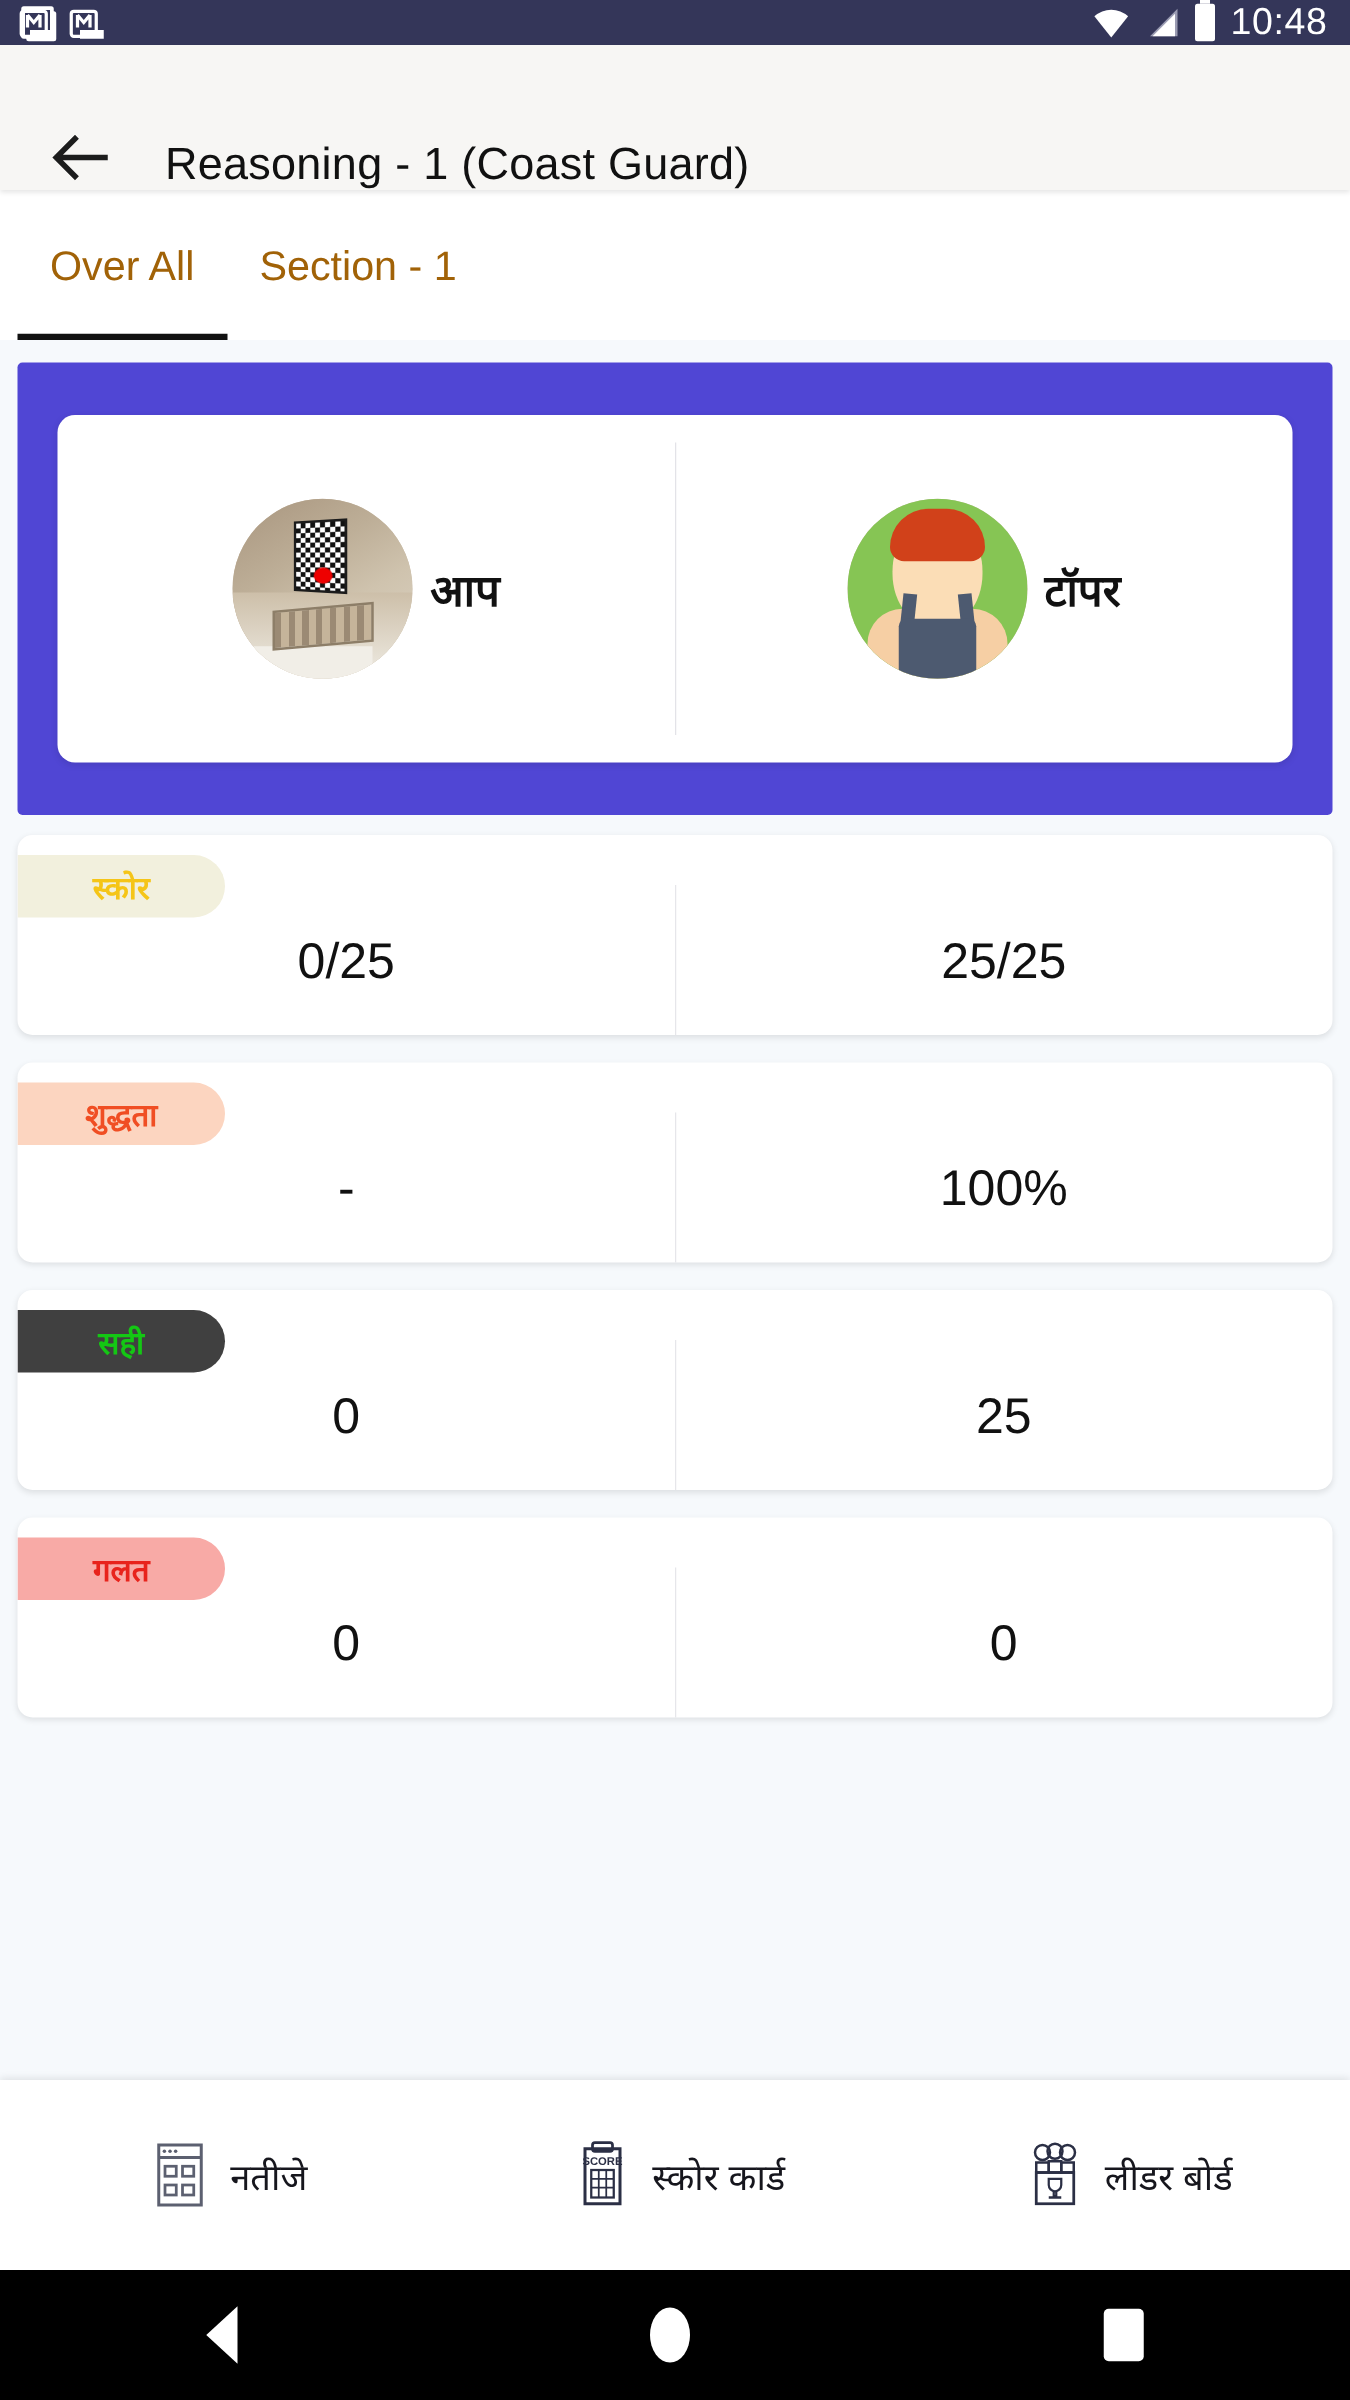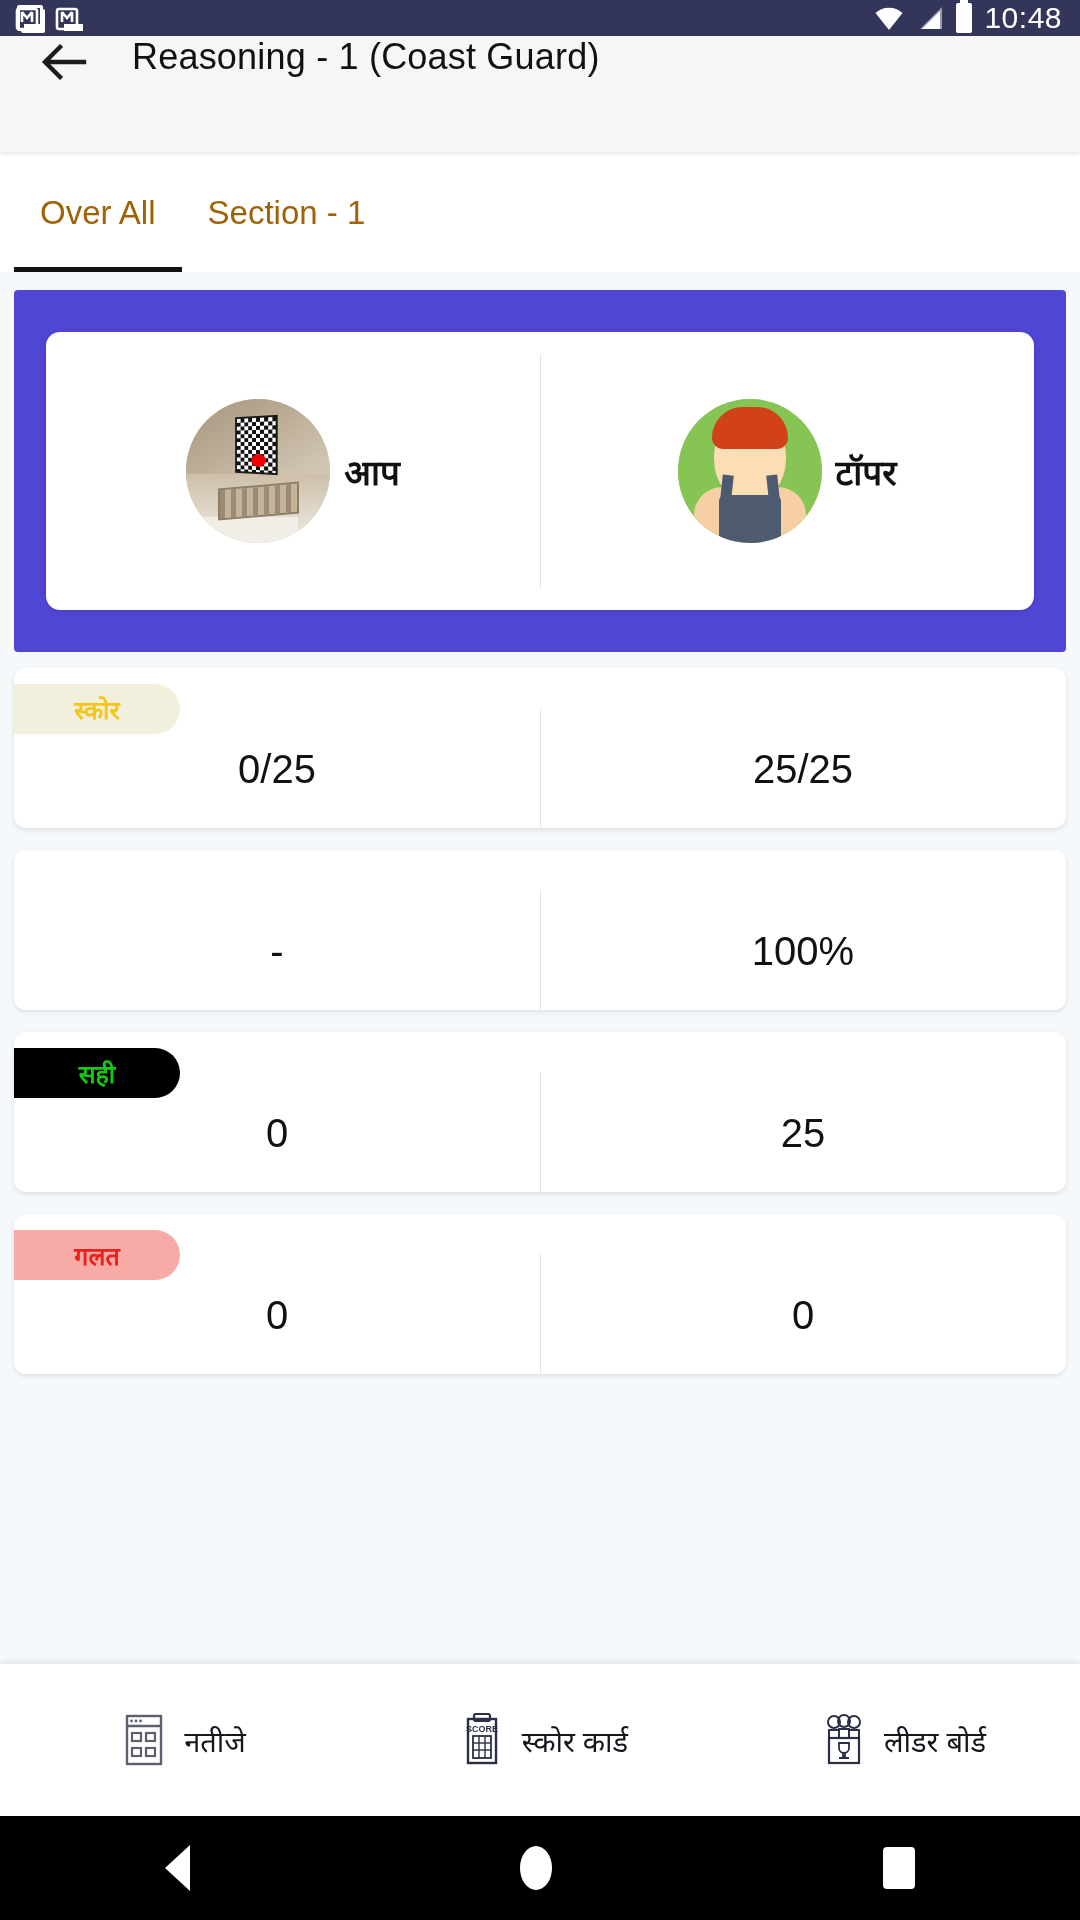--- a/index.html
+++ b/index.html
@@ -32,21 +32,21 @@
   .bat-ico{ width:16px; height:30px; background:#fff; border-radius:2px; position:relative; }
   .bat-ico:before{
     content:""; position:absolute; top:-4px; left:4px; width:8px; height:4px; background:#fff;
     border-radius:1px 1px 0 0;
   }
   .clock{ color:#fff; font-size:30px; letter-spacing:.5px; }
 
   
   .appbar{
     height:116px; background:#f7f6f4;
-    display:flex; align-items:flex-start; padding-left:38px; gap:42px;
+    display:flex; align-items:flex-end; padding-left:38px; gap:42px;
     box-shadow:0 2px 4px rgba(0,0,0,.10);
     position:relative; z-index:4;
   }
   .back-arrow{ width:52px; height:52px; flex:none; cursor:pointer; }
   .app-title{ font-size:36px; color:#111; letter-spacing:.2px; }
 
   
   .tabstrip{
     height:120px; background:#fff;
     display:flex; align-items:flex-end; padding-left:14px;
@@ -243,28 +243,29 @@
 
   <div class="stat-card">
     <div class="stat-badge" style="background:#f2f0dd;color:#f5c518">स्कोर</div>
     <div class="stat-values">
       <div class="stat-cell">0/25</div>
       <div class="stat-cell">25/25</div>
     </div>
   </div>
 
   <div class="stat-card">
+    <div class="stat-badge" style="background:#fcd5c0;color:#f04e23">शुद्धता</div>
     <div class="stat-values">
       <div class="stat-cell">-</div>
       <div class="stat-cell">100%</div>
     </div>
   </div>
 
   <div class="stat-card">
-    <div class="stat-badge" style="background:#000000;color:#14c714">सही</div>
+    <div class="stat-badge" style="background:#404040;color:#14c714">सही</div>
     <div class="stat-values">
       <div class="stat-cell">0</div>
       <div class="stat-cell">25</div>
     </div>
   </div>
 
   <div class="stat-card">
     <div class="stat-badge" style="background:#f8aaa6;color:#e8231c">गलत</div>
     <div class="stat-values">
       <div class="stat-cell">0</div>

